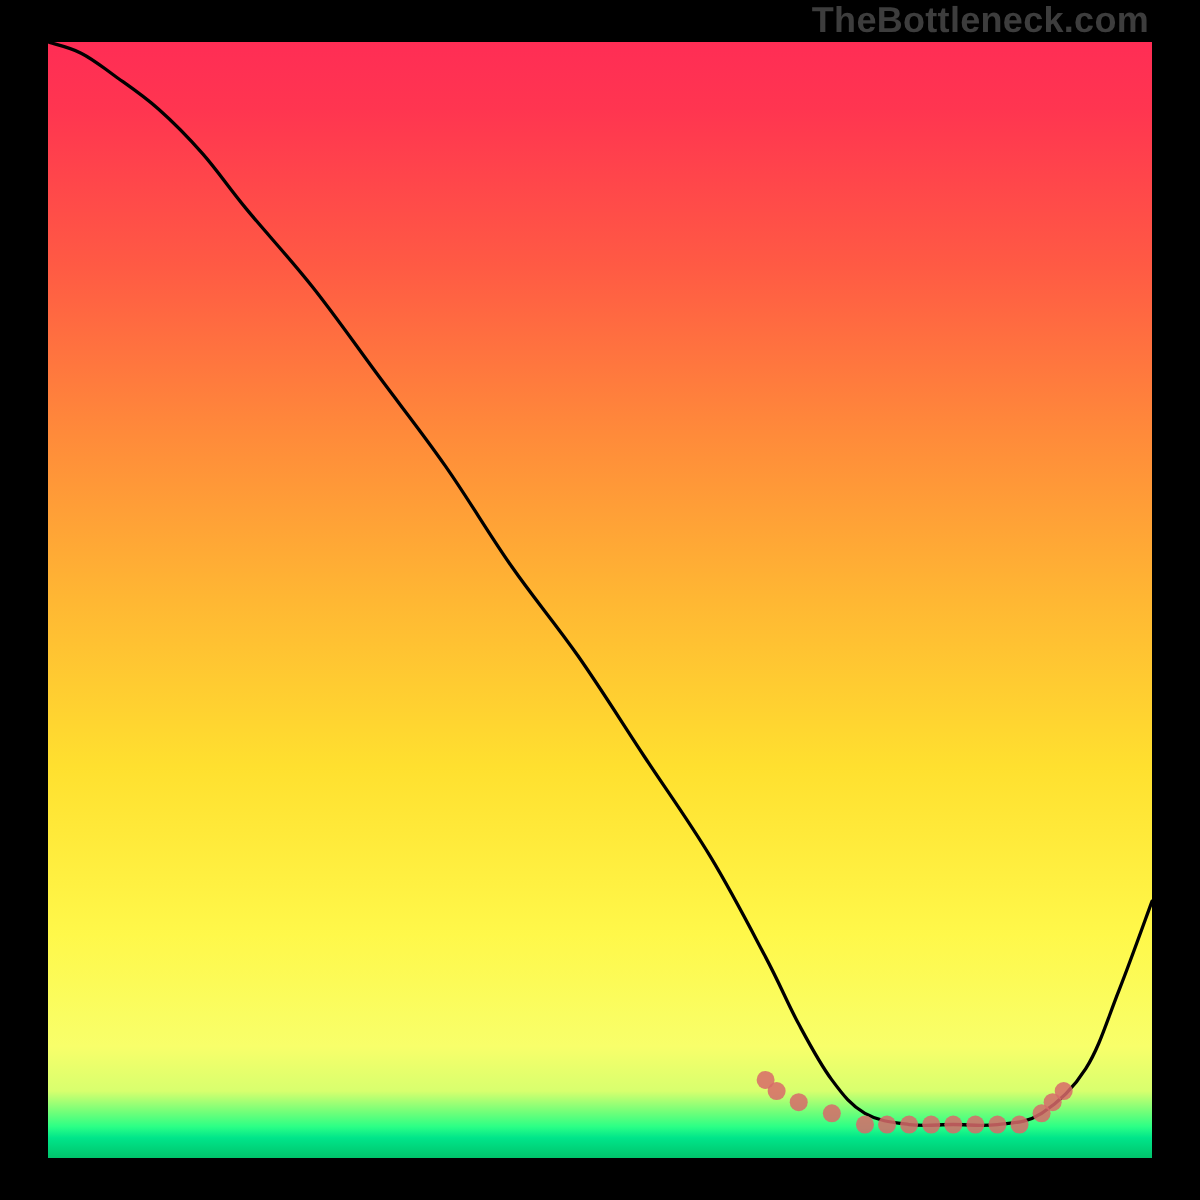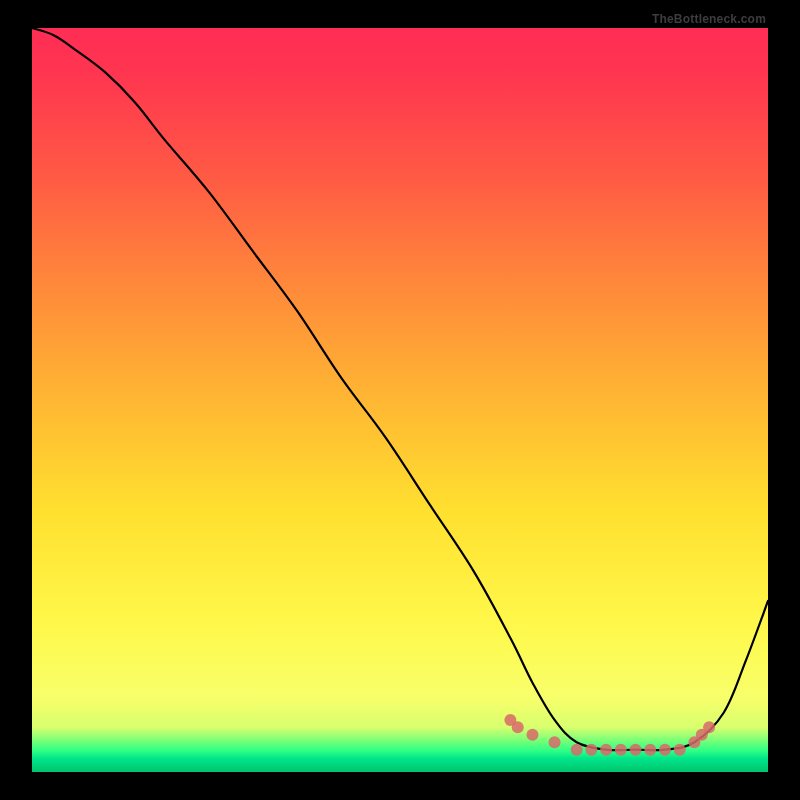--- a/index.html
+++ b/index.html
@@ -45,24 +45,24 @@
       #f8ff6a 90%,
       #d8ff6e 94%,
       #6bff7a 96%,
       #2bff86 97.2%,
       #00e58a 98.2%,
       #00c46b 100%
     );
   }
   .watermark {
     position: absolute;
-    top: 12px;
+    top: 0;
     right: 34px;
     color: #3d3d3d;
-    font-size: 12px;
+    font-size: 24px;
     font-weight: 600;
     letter-spacing: 0.2px;
   }
   svg.curve {
     position: absolute;
     left: 0;
     top: 0;
     width: 100%;
     height: 100%;
     overflow: visible;

